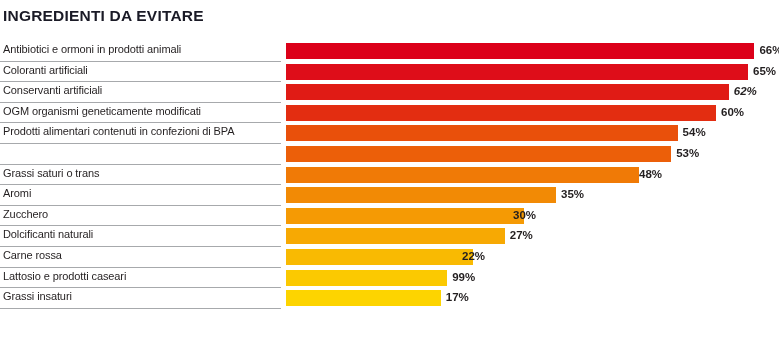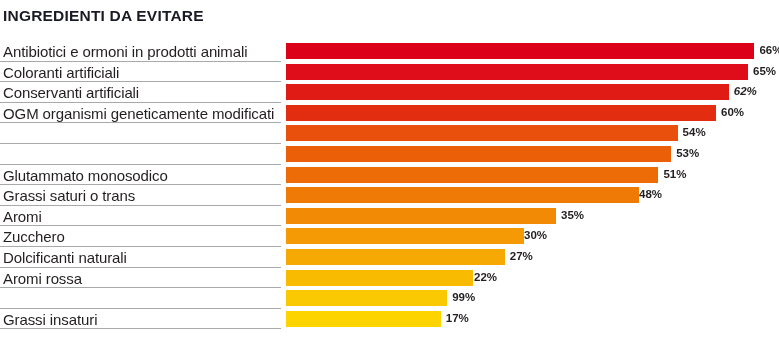--- a/index.html
+++ b/index.html
@@ -39,21 +39,21 @@
   }
   .row {
     position: relative;
     height: 20.6px;
     width: 779px;
   }
   .row-label {
     position: absolute;
     left: 3px;
     top: 2px;
-    font-size: 15px;
+    font-size: 11px;
     color: #231f20;
     white-space: nowrap;
     font-family: "Liberation Sans", sans-serif;
     letter-spacing: -0.1px;
   }
   .row-rule {
     position: absolute;
     left: 0px;
     bottom: 0px;
     width: 281px;
@@ -114,39 +114,32 @@
       </div>
       <div class="row">
         <div class="row-label">OGM organismi geneticamente modificati</div>
         <div class="row-rule"></div>
         <div class="bar-track">
           <div class="bar" style="width: 430px; background: rgb(227, 45, 17);"></div>
           <div class="bar-value" style="left: 435px;">60%</div>
         </div>
       </div>
       <div class="row">
+        <div class="row-label">Prodotti alimentari contenuti in confezioni di BPA</div>
         <div class="row-rule"></div>
         <div class="bar-track">
           <div class="bar" style="width: 391.6px; background: rgb(233, 80, 11);"></div>
           <div class="bar-value" style="left: 396.6px;">54%</div>
         </div>
       </div>
       <div class="row">
         <div class="row-rule"></div>
         <div class="bar-track">
           <div class="bar" style="width: 385.2px; background: rgb(236, 95, 9);"></div>
           <div class="bar-value" style="left: 390.2px;">53%</div>
-        </div>
-      </div>
-      <div class="row">
-        <div class="row-label">Glutammato monosodico</div>
-        <div class="row-rule"></div>
-        <div class="bar-track">
-          <div class="bar" style="width: 372.4px; background: rgb(238, 108, 7);"></div>
-          <div class="bar-value" style="left: 377.4px;">51%</div>
         </div>
       </div>
       <div class="row">
         <div class="row-label">Grassi saturi o trans</div>
         <div class="row-rule"></div>
         <div class="bar-track">
           <div class="bar" style="width: 353.2px; background: rgb(240, 122, 6);"></div>
           <div class="bar-value" style="left: 353px;">48%</div>
         </div>
       </div>
@@ -156,40 +149,41 @@
         <div class="bar-track">
           <div class="bar" style="width: 270px; background: rgb(242, 138, 5);"></div>
           <div class="bar-value" style="left: 275px;">35%</div>
         </div>
       </div>
       <div class="row">
         <div class="row-label">Zucchero</div>
         <div class="row-rule"></div>
         <div class="bar-track">
           <div class="bar" style="width: 238px; background: rgb(245, 154, 4);"></div>
-          <div class="bar-value" style="left: 238px;">30%</div>
+          <div class="bar-value" style="left: 227px;">30%</div>
         </div>
       </div>
       <div class="row">
         <div class="row-label">Dolcificanti naturali</div>
         <div class="row-rule"></div>
         <div class="bar-track">
           <div class="bar" style="width: 218.8px; background: rgb(247, 169, 3);"></div>
           <div class="bar-value" style="left: 223.8px;">27%</div>
         </div>
       </div>
       <div class="row">
-        <div class="row-label">Aromi rossa</div>
+        <div class="row-label">Carne rossa</div>
         <div class="row-rule"></div>
         <div class="bar-track">
           <div class="bar" style="width: 186.8px; background: rgb(249, 186, 2);"></div>
-          <div class="bar-value" style="left: 188px;">22%</div>
+          <div class="bar-value" style="left: 176px;">22%</div>
         </div>
       </div>
       <div class="row">
+        <div class="row-label">Lattosio e prodotti caseari</div>
         <div class="row-rule"></div>
         <div class="bar-track">
           <div class="bar" style="width: 161.2px; background: rgb(251, 201, 1);"></div>
           <div class="bar-value" style="left: 166.2px;">99%</div>
         </div>
       </div>
       <div class="row">
         <div class="row-label">Grassi insaturi</div>
         <div class="row-rule"></div>
         <div class="bar-track">

